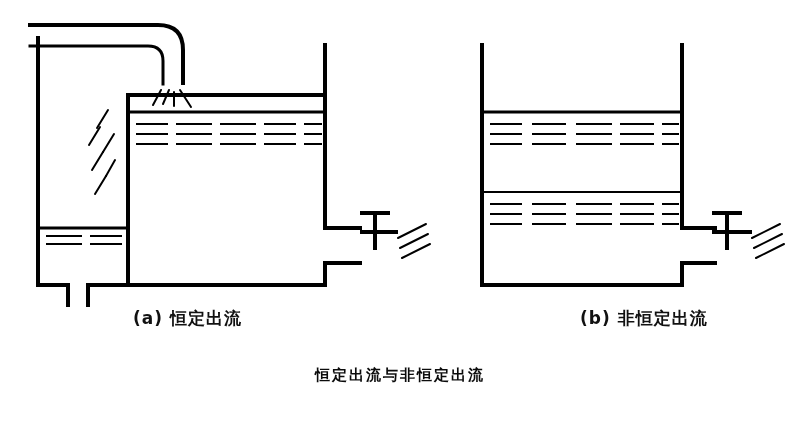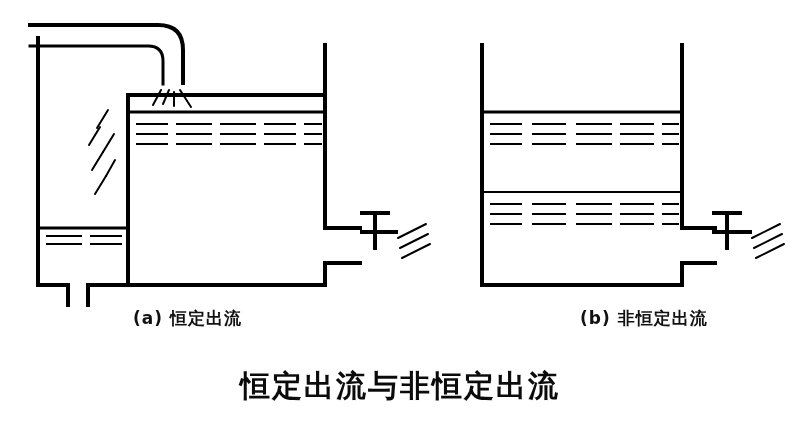--- a/index.html
+++ b/index.html
@@ -47,21 +47,21 @@
   }
   .subcaption-a { left: 133px; top: 307px; }
   .subcaption-b { left: 556px; top: 307px; margin-left: 24px; }
   .maincaption {
     position: absolute;
     left: 0;
     top: 366px;
     width: 800px;
     text-align: center;
     font-family: "DejaVu Sans", "Liberation Sans", sans-serif;
-    font-size: 30px;
+    font-size: 15px;
     font-weight: 700;
     letter-spacing: 2px;
     color: #0b0b0b;
   }
 </style>
 </head>
 <body>
 
 <div id="figure-root">
 

